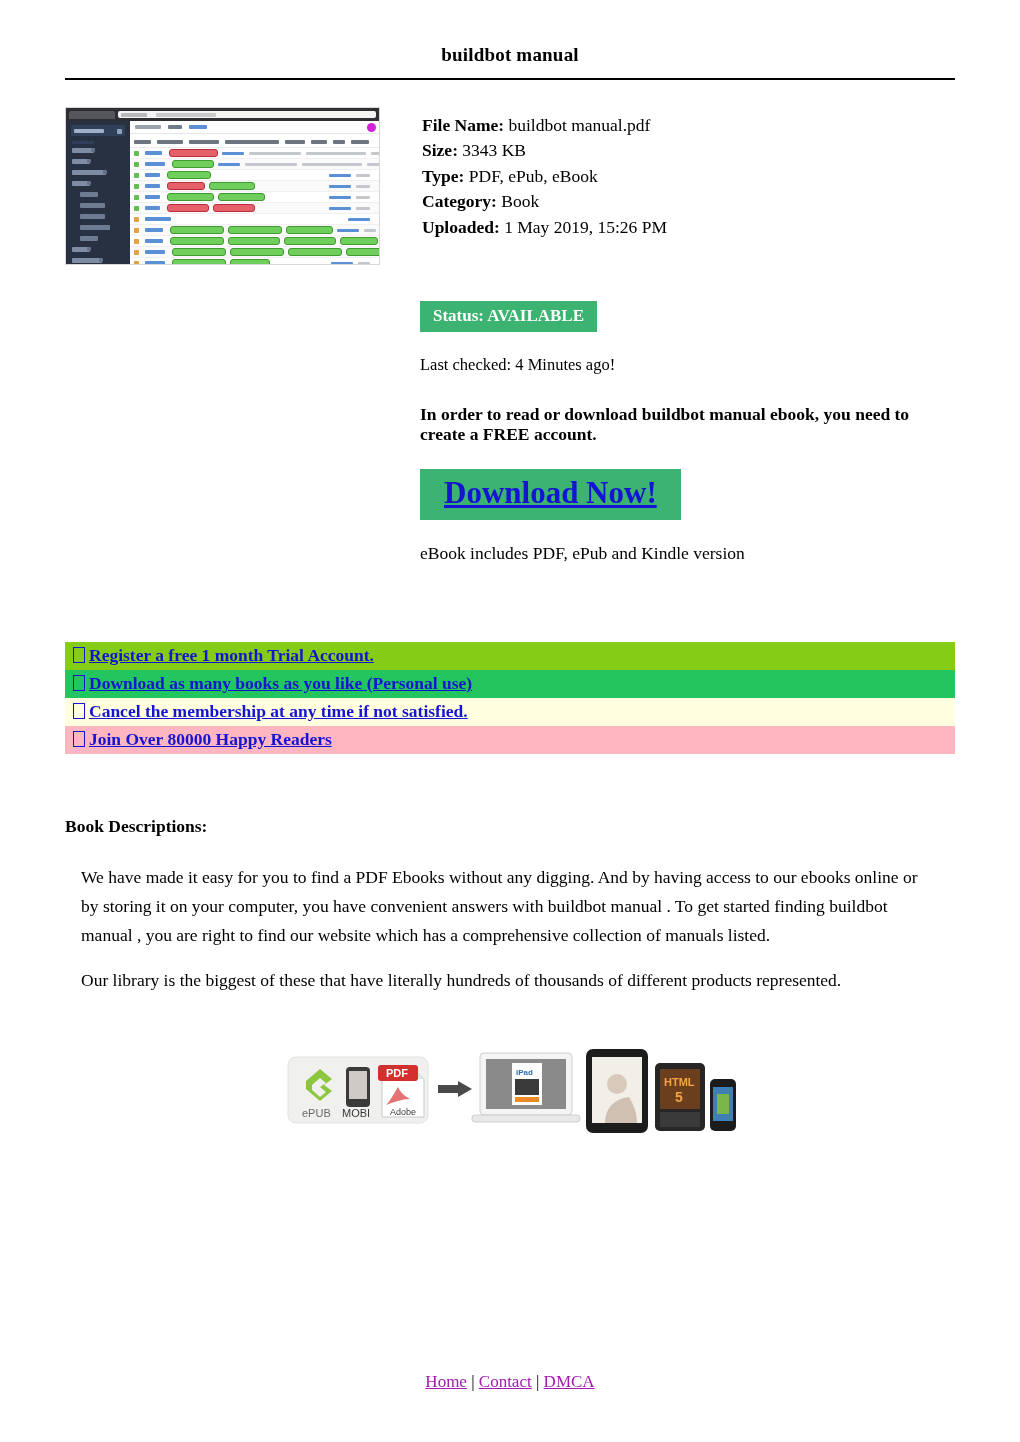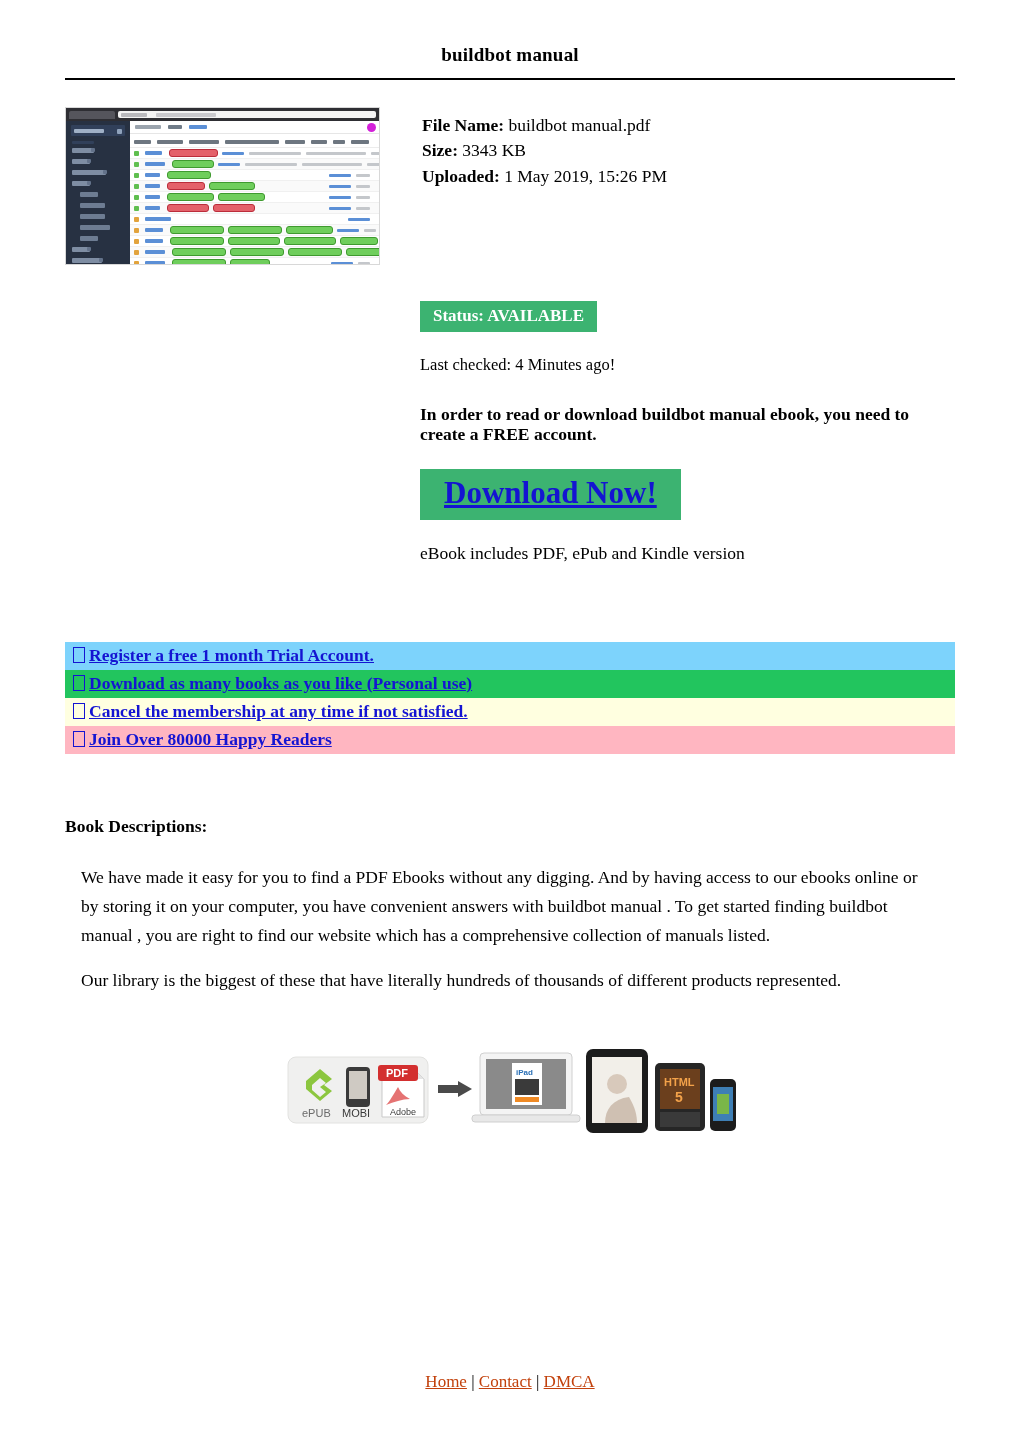--- a/index.html
+++ b/index.html
@@ -337,21 +337,21 @@
 
   
   .footer {
     position: absolute;
     left: 0; right: 0;
     top: 1372px;
     text-align: center;
     font-size: 17px;
   }
   .footer a {
-    color: #c2410c;
+    color: #a21caf;
     text-decoration: underline;
   }
   .footer .sep { color: #000; text-decoration: none; }
 </style>
 </head>
 <body>
 
 <div class="page">
 
   <div class="doc-title">buildbot manual</div>
@@ -523,41 +523,49 @@
     <div class="meta">
       <div>
         <span class="lbl">File Name:</span>
         <span class="val">buildbot manual.pdf</span>
       </div>
       <div>
         <span class="lbl">Size:</span>
         <span class="val">3343 KB</span>
       </div>
       <div>
+        <span class="lbl">Type:</span>
+        <span class="val">PDF, ePub, eBook</span>
+      </div>
+      <div>
+        <span class="lbl">Category:</span>
+        <span class="val">Book</span>
+      </div>
+      <div>
         <span class="lbl">Uploaded:</span>
         <span class="val">1 May 2019, 15:26 PM</span>
       </div>
     </div>
   </div>
 
   <div class="status-wrap">
     <span class="status-badge">Status: AVAILABLE</span>
   </div>
   <div class="last-checked">Last checked: 4 Minutes ago!</div>
 
   <div class="cta-text">In order to read or download buildbot manual ebook, you need to create a FREE account.</div>
   <div class="dl-wrap">
     <span class="dl-btn">
       <a href="#">Download Now!</a>
     </span>
   </div>
   <div class="incl">eBook includes PDF, ePub and Kindle version</div>
 
   <div class="bars">
-    <div class="bar" style="background:#7dd3fc">
+    <div class="bar" style="background:#84cc16">
       <span class="tofu"></span><a href="#">Register a free 1 month Trial Account.</a>
     </div>
     <div class="bar" style="background:#22c55e">
       <span class="tofu"></span><a href="#">Download as many books as you like (Personal use)</a>
     </div>
     <div class="bar" style="background:#ffffe0">
       <span class="tofu"></span><a href="#">Cancel the membership at any time if not satisfied.</a>
     </div>
     <div class="bar" style="background:#ffb6c1">
       <span class="tofu"></span><a href="#">Join Over 80000 Happy Readers</a>

